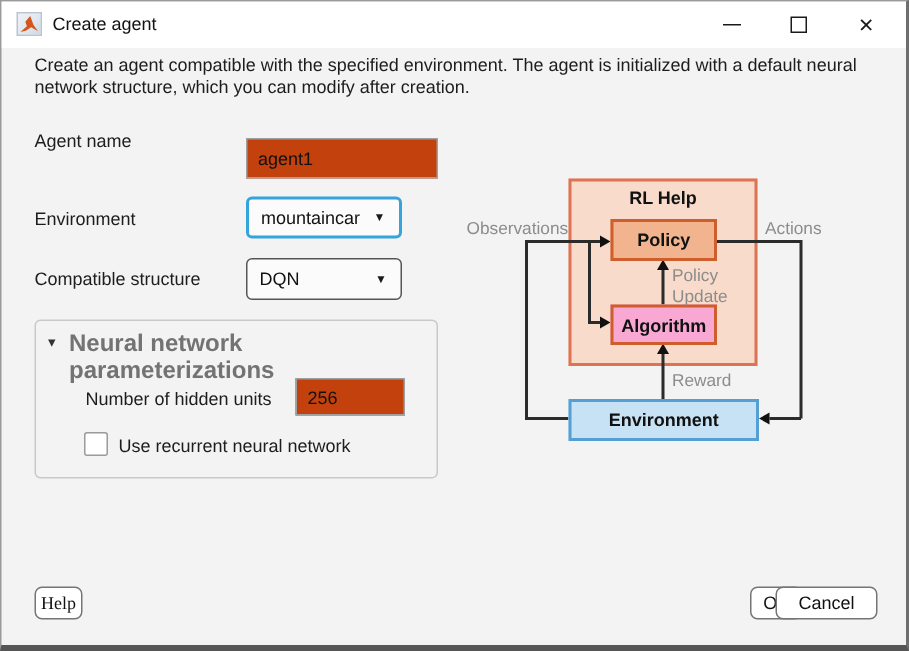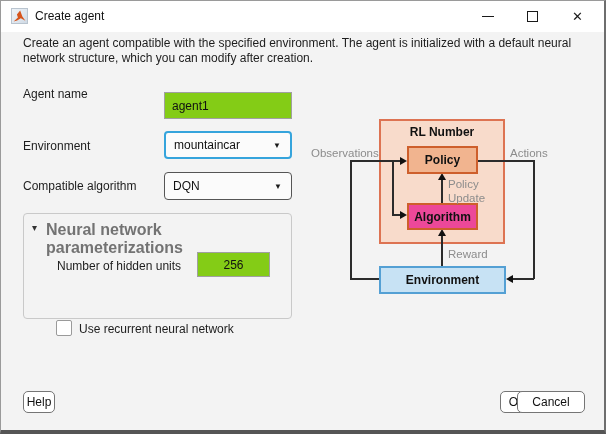--- a/index.html
+++ b/index.html
@@ -18,59 +18,59 @@
   .title-text { position:absolute; left:34px; top:8px; font-size:12px; color:#111; }
   .win-controls { position:absolute; right:4px; top:0; height:31px; display:flex; }
   .win-btn { width:45px; height:31px; display:flex; align-items:center; justify-content:center; }
   .glyph-min { width:12px; height:1px; background:#1a1a1a; }
   .glyph-max { width:11px; height:11px; border:1px solid #1a1a1a; box-sizing:border-box; }
   .glyph-close { font-size:13px; color:#1a1a1a; line-height:1; }
   
   .desc { position:absolute; left:22px; top:35px; width:572px; font-size:12px; line-height:15px; color:#1d1d1d; }
   
   .form-label { position:absolute; left:22px; font-size:12px; color:#1d1d1d; }
-  .txt-input { position:absolute; box-sizing:border-box; background:#84cc16; border:1px solid #a0a0a0;
+  .txt-input { position:absolute; box-sizing:border-box; background:#c2410c; border:1px solid #a0a0a0;
     font-family:"Liberation Sans", sans-serif; font-size:12px; color:#111; padding:0 7px; outline:none; }
   #agent-name-input { left:163px; top:91px; width:128px; height:27px; }
-  .dropdown { position:absolute; left:163px; width:128px; height:28px; box-sizing:border-box;
+  .dropdown { position:absolute; left:163px; width:104px; height:28px; box-sizing:border-box;
     background:#fbfbfb; border:1px solid #555; border-radius:4px;
     display:flex; align-items:center; padding:0 8px; font-size:12px; color:#111; cursor:default; }
   #env-dropdown { top:130px; border:2px solid #35a4dc; }
   #algo-dropdown { top:171px; }
   .dd-arrow { position:absolute; right:9px; top:50%; transform:translateY(-50%); font-size:8px; color:#1a1a1a; }
   
   .nn-panel { position:absolute; left:22px; top:212px; width:269px; height:106px; box-sizing:border-box;
     border:1px solid #c9c9c9; border-radius:4px; }
   .panel-tri { position:absolute; left:8px; top:8px; font-size:10px; color:#333; }
   .panel-title { position:absolute; left:22px; top:7px; font-size:16px; font-weight:bold; color:#737373; }
   .hidden-units-label { position:absolute; left:33px; top:45px; font-size:12px; color:#1d1d1d; }
-  #hidden-units-input { left:196px; top:251px; width:73px; height:25px; text-align:center; }
+  #hidden-units-input { left:196px; top:251px; width:73px; height:25px; text-align:left; }
   .checkbox { position:absolute; left:33px; top:75px; width:16px; height:16px; box-sizing:border-box;
     background:#fff; border:1px solid #9a9a9a; border-radius:2px; }
   .checkbox-label { position:absolute; left:56px; top:77px; font-size:12px; color:#1d1d1d; }
   
   .dg-label { position:absolute; font-size:11.5px; color:#8c8c8c; }
   .dg-box { position:absolute; box-sizing:border-box; display:flex; align-items:center; justify-content:center;
     font-size:12px; font-weight:bold; color:#111; }
   #rl-agent-box { left:378px; top:118px; width:126px; height:125px;
     background:#f8dbcb; border:2px solid #dd7352; align-items:flex-start; padding-top:4px; }
   #policy-box { left:406px; top:145px; width:71px; height:28px; background:#f1b48f; border:2px solid #ce5f2c; }
-  #algorithm-box { left:406px; top:202px; width:71px; height:27px; background:#ec4899; border:2px solid #ce5f2c; }
+  #algorithm-box { left:406px; top:202px; width:71px; height:27px; background:#f9a8d4; border:2px solid #ce5f2c; }
   #environment-box { left:378px; top:265px; width:127px; height:28px; background:#c7e2f4; border:2px solid #54a0d4; }
   .seg { position:absolute; background:#2b2b2b; }
   .arrow { position:absolute; width:0; height:0; }
   .arrow.right { border-left:7px solid #111; border-top:4px solid transparent; border-bottom:4px solid transparent; }
   .arrow.left  { border-right:7px solid #111; border-top:4px solid transparent; border-bottom:4px solid transparent; }
   .arrow.up    { border-bottom:7px solid #111; border-left:4px solid transparent; border-right:4px solid transparent; }
   #policy-update-label { left:447px; top:176px; line-height:14px; white-space:pre-line; }
   
   .btn { position:absolute; top:390px; height:22px; box-sizing:border-box; background:#fff;
     border:1px solid #757575; border-radius:5px; font-family:"Liberation Sans", sans-serif;
     font-size:12px; color:#111; display:flex; align-items:center; justify-content:center; cursor:default; }
-  #help-btn { left:22px; width:32px; }
+  #help-btn { left:22px; width:32px;font-family:Liberation Serif, serif; }
   #ok-btn { left:499px; width:35px; }
   #cancel-btn { left:516px; width:68px;text-align:right; }
 </style>
 </head>
 <body>
 
 <div class="dialog">
 
   <div class="titlebar">
     <div class="app-icon">
@@ -94,40 +94,40 @@
 
   <div class="form-label" style="top:86px;">Agent name</div>
   <input id="agent-name-input" class="txt-input" type="text" value="agent1" style="">
 
   <div class="form-label" style="top:138px;">Environment</div>
   <div id="env-dropdown" class="dropdown">
     <span>mountaincar</span>
     <span class="dd-arrow">▼</span>
   </div>
 
-  <div class="form-label" style="top:178px;">Compatible algorithm</div>
+  <div class="form-label" style="top:178px;">Compatible structure</div>
   <div id="algo-dropdown" class="dropdown">
     <span>DQN</span>
     <span class="dd-arrow">▼</span>
   </div>
 
   <div class="nn-panel">
     <span class="panel-tri">▾</span>
     <span class="panel-title">Neural network parameterizations</span>
     <span class="hidden-units-label">Number of hidden units</span>
   </div>
   <input id="hidden-units-input" class="txt-input" type="text" value="256" style="">
-  <div class="nn-panel" style="border:none;margin-top:32px;">
+  <div class="nn-panel" style="border:none;">
     <div class="checkbox"></div>
     <span class="checkbox-label">Use recurrent neural network</span>
   </div>
 
   <div>
     <div id="rl-agent-box" class="dg-box">
-      <span>RL Number</span>
+      <span>RL Help</span>
     </div>
 
     <div class="seg" style="left:349px; top:159px; width:51px; height:1.5px;"></div>
     <div class="seg" style="left:349px; top:159px; width:1.5px; height:119px;"></div>
     <div class="seg" style="left:349px; top:277px; width:29px; height:1.5px;"></div>
     <div class="seg" style="left:391px; top:159px; width:1.5px; height:55px;"></div>
     <div class="seg" style="left:391px; top:213px; width:9px; height:1.5px;"></div>
     <div class="arrow right" style="left:399px; top:156px;"></div>
     <div class="arrow right" style="left:399px; top:210px;"></div>
 

